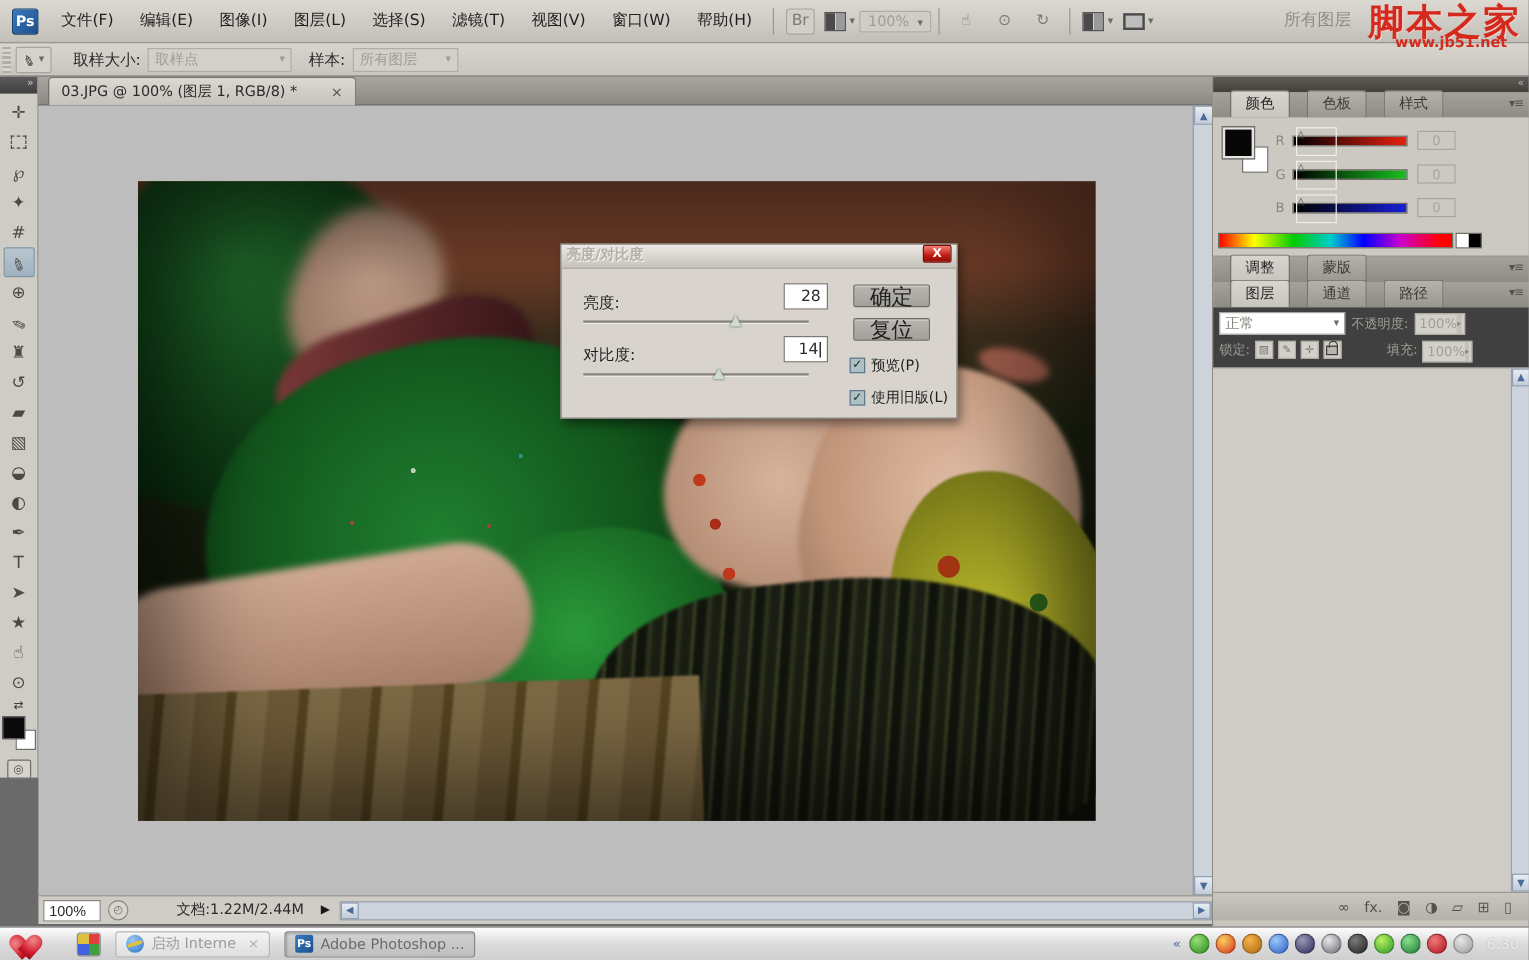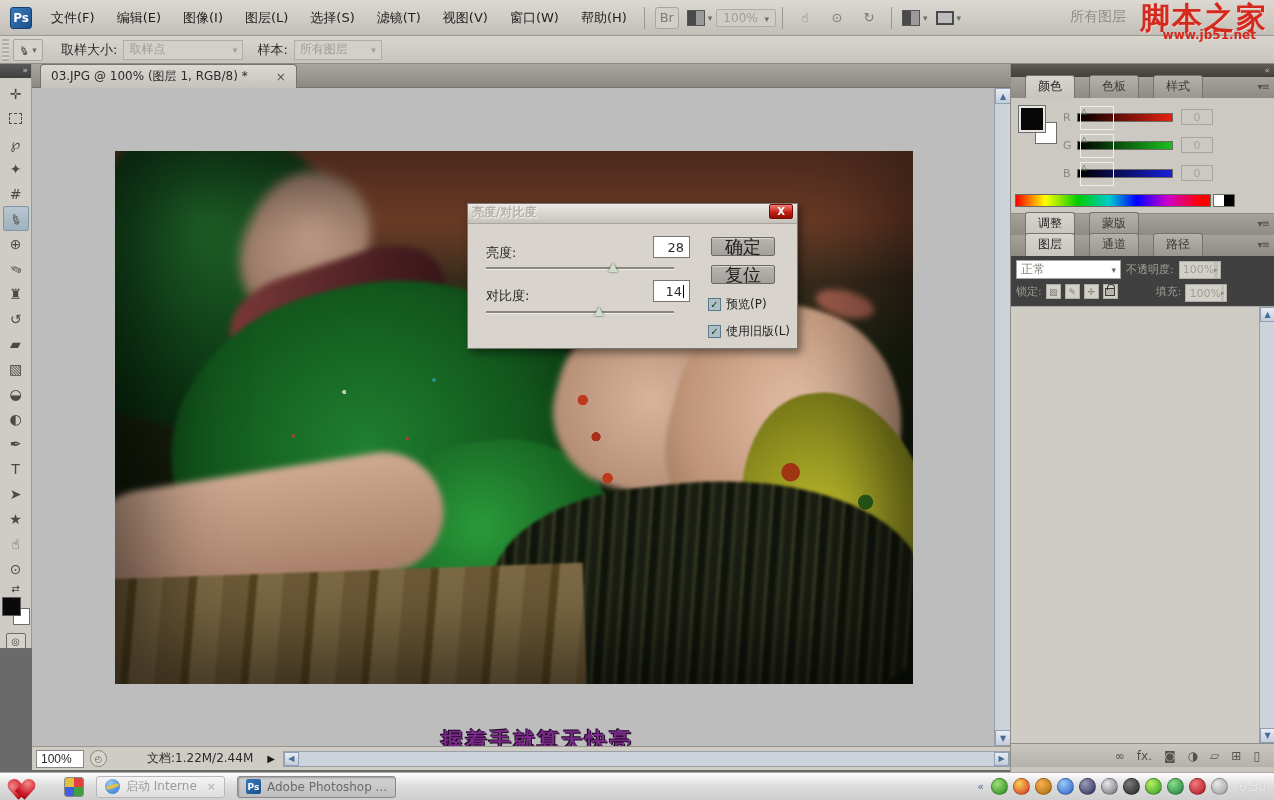--- a/index.html
+++ b/index.html
@@ -382,21 +382,20 @@
       <div class="p-beads"></div>
       <div class="p-face"></div>
       <div class="p-eye"></div>
       <div class="p-lips"></div>
       <div class="p-scarf"></div>
       <div class="p-scarfpat"></div>
       <div class="p-hair"></div>
       <div class="p-floor"></div>
       <div class="p-vignette"></div>
     </div>
-    <div class="lyric1">握着手就算天快亮</div>
 
   </div>
 
   <div class="vscroll">
     <div class="scroll-btn">▲</div>
     <div class="scroll-btn down">▼</div>
   </div>
 
   <div class="statusrow">
     <input class="zoom-field" value="100%" style="">

